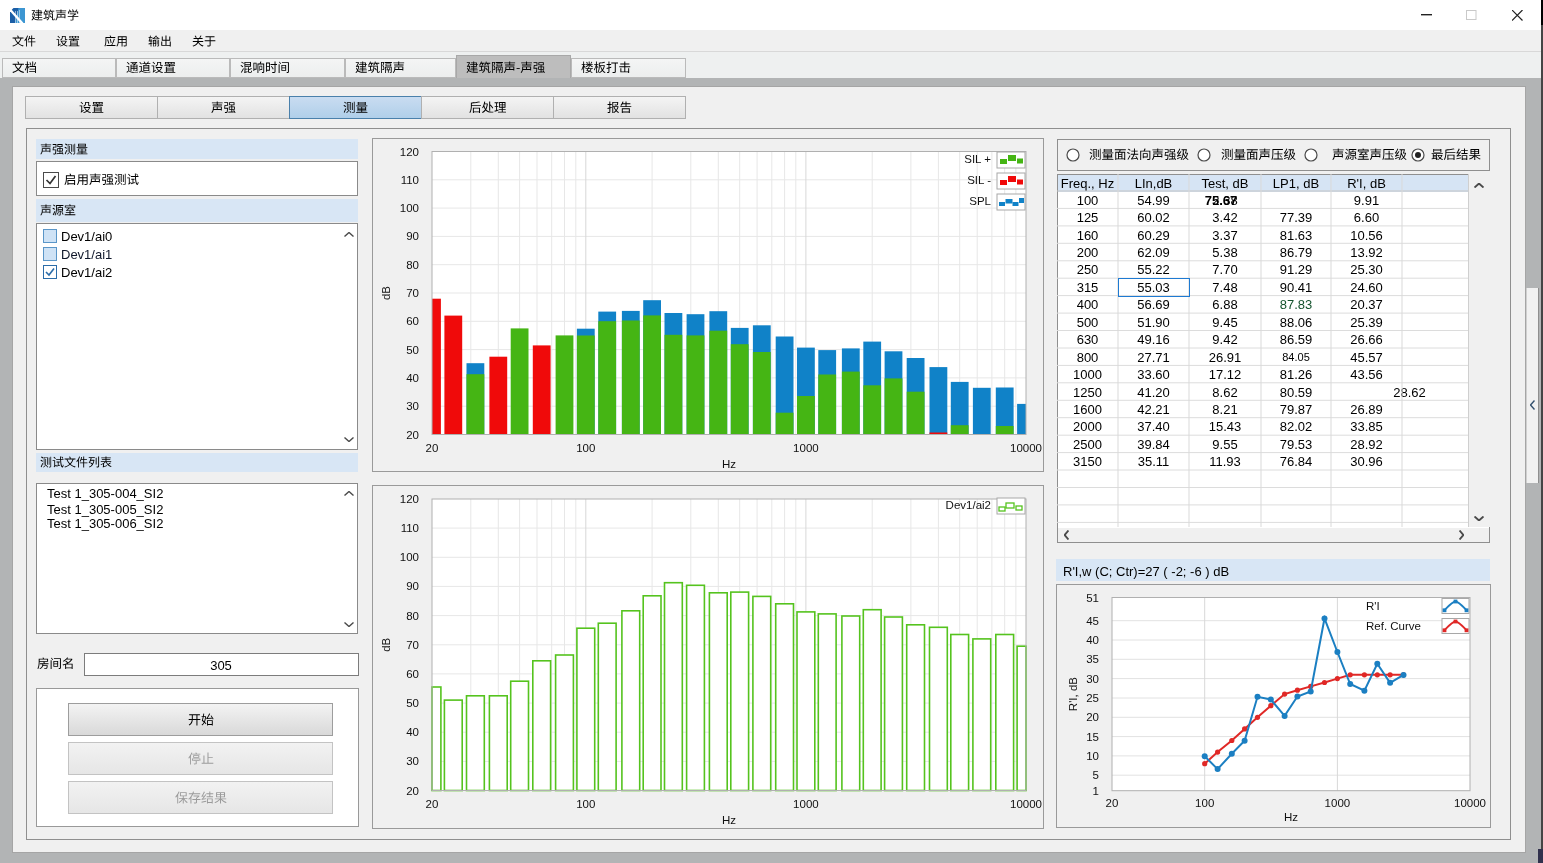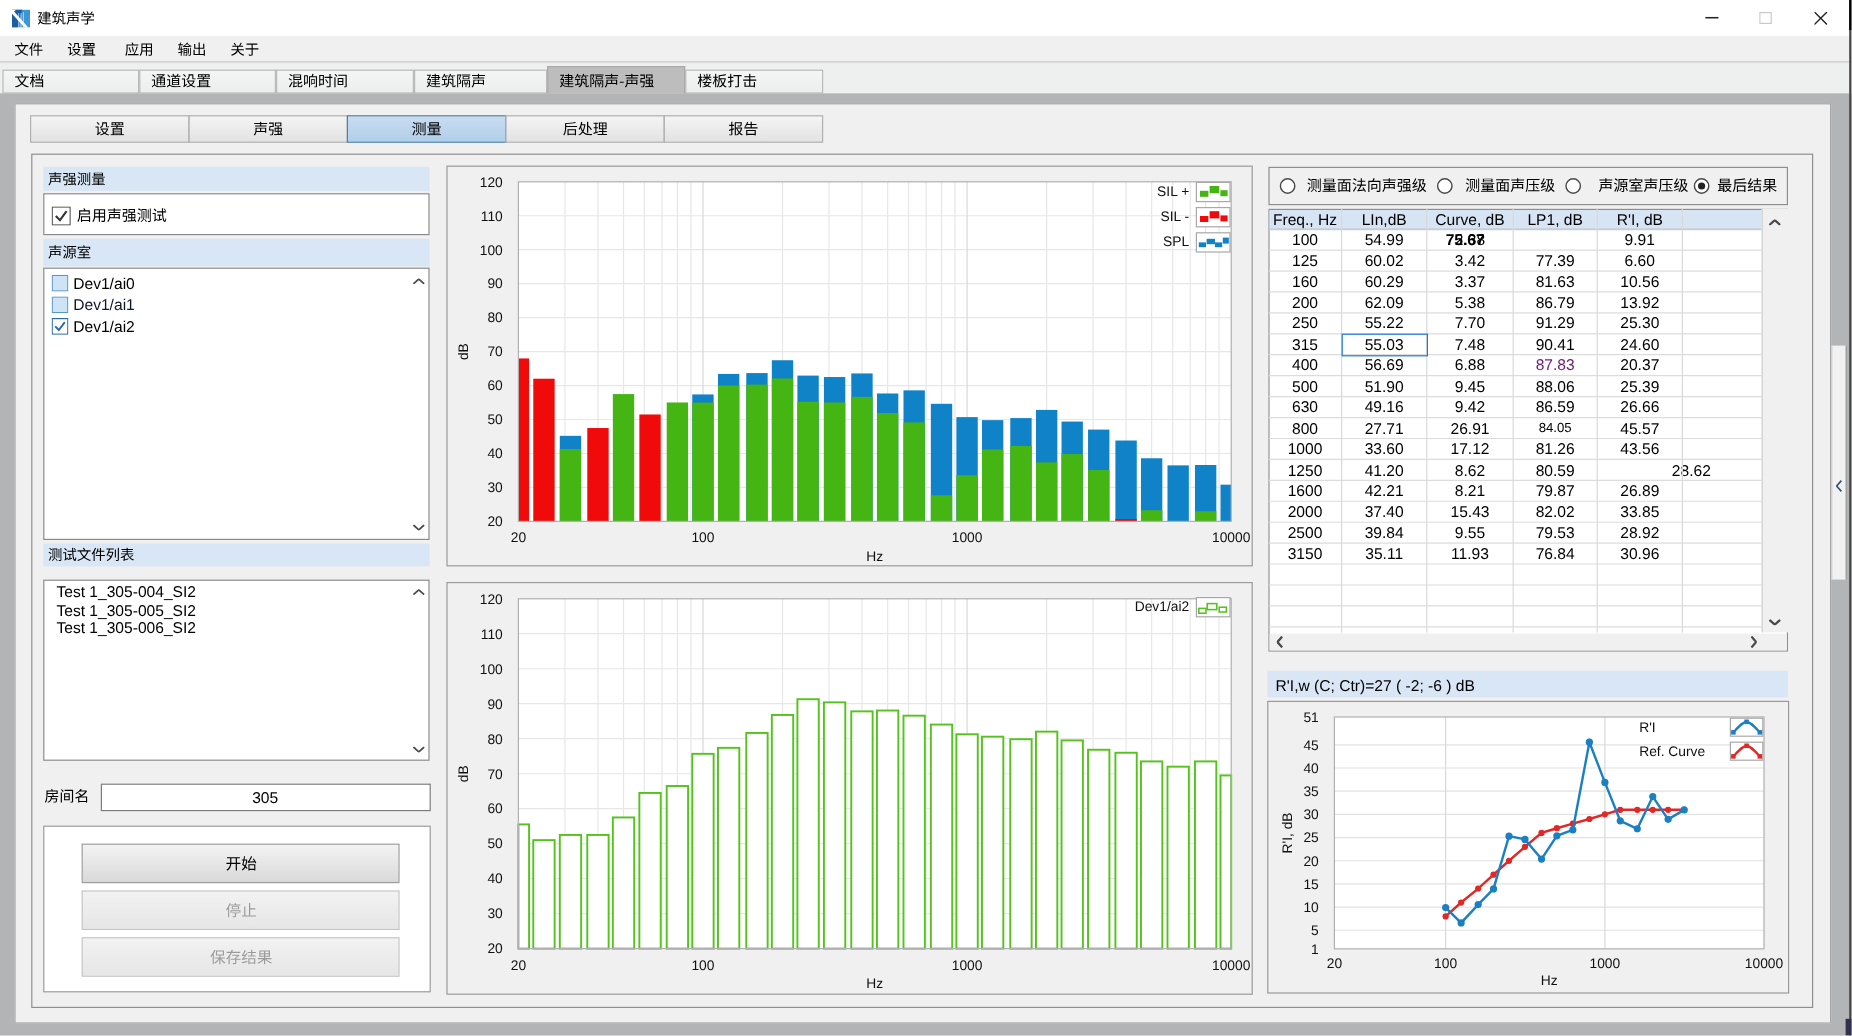--- a/index.html
+++ b/index.html
@@ -525,21 +525,21 @@
 <svg style="position:absolute;left:1431.0px;top:148.4px" width="50.0" height="12.5" viewBox="0 -880 4000 1000" fill="#000">
       <use href="#z6700" x="0"></use>
       <use href="#z540e" x="1000"></use>
       <use href="#z7ed3" x="2000"></use>
       <use href="#z679c" x="3000"></use>
     </svg>
 <div style="position:absolute;left:1057px;top:174px;width:433px;height:369px;box-sizing:border-box;background:#fff;border:1px solid #8f8f8f;"></div>
 <div style="position:absolute;left:1058px;top:175px;width:410px;height:17px;box-sizing:border-box;background:#d6e4f4;"></div>
 <div style="position:absolute;top:182.5px;left:1087.5px;transform:translate(-50%,-50%);font-size:13px;color:#000;font-weight:normal;white-space:nowrap;">Freq., Hz</div>
 <div style="position:absolute;top:182.5px;left:1153.5px;transform:translate(-50%,-50%);font-size:13px;color:#000;font-weight:normal;white-space:nowrap;">LIn,dB</div>
-<div style="position:absolute;top:182.5px;left:1225.0px;transform:translate(-50%,-50%);font-size:13px;color:#000;font-weight:normal;white-space:nowrap;">Curve, dB</div>
+<div style="position:absolute;top:182.5px;left:1225.0px;transform:translate(-50%,-50%);font-size:13px;color:#000;font-weight:normal;white-space:nowrap;">Test, dB</div>
 <div style="position:absolute;top:182.5px;left:1296.0px;transform:translate(-50%,-50%);font-size:13px;color:#000;font-weight:normal;white-space:nowrap;">LP1, dB</div>
 <div style="position:absolute;top:182.5px;left:1366.5px;transform:translate(-50%,-50%);font-size:13px;color:#000;font-weight:normal;white-space:nowrap;">R'I, dB</div>
 <div style="position:absolute;top:199.72px;left:1087.5px;transform:translate(-50%,-50%);font-size:13px;color:#000;font-weight:normal;white-space:nowrap;">100</div>
 <div style="position:absolute;top:199.72px;left:1153.5px;transform:translate(-50%,-50%);font-size:13px;color:#000;font-weight:normal;white-space:nowrap;">54.99</div>
 <div style="position:absolute;top:199.72px;left:1225.0px;transform:translate(-50%,-50%);font-size:13px;color:#000;font-weight:normal;white-space:nowrap;">2.38</div>
 <div style="position:absolute;top:199.72px;left:1221px;transform:translate(-50%,-50%);font-size:13px;color:#000;font-weight:bold;white-space:nowrap;">75.67</div>
 <div style="position:absolute;top:199.72px;left:1366.5px;transform:translate(-50%,-50%);font-size:13px;color:#000;font-weight:normal;white-space:nowrap;">9.91</div>
 <div style="position:absolute;top:217.16px;left:1087.5px;transform:translate(-50%,-50%);font-size:13px;color:#000;font-weight:normal;white-space:nowrap;">125</div>
 <div style="position:absolute;top:217.16px;left:1153.5px;transform:translate(-50%,-50%);font-size:13px;color:#000;font-weight:normal;white-space:nowrap;">60.02</div>
 <div style="position:absolute;top:217.16px;left:1225.0px;transform:translate(-50%,-50%);font-size:13px;color:#000;font-weight:normal;white-space:nowrap;">3.42</div>
@@ -561,21 +561,21 @@
 <div style="position:absolute;top:269.48px;left:1296.0px;transform:translate(-50%,-50%);font-size:13px;color:#000;font-weight:normal;white-space:nowrap;">91.29</div>
 <div style="position:absolute;top:269.48px;left:1366.5px;transform:translate(-50%,-50%);font-size:13px;color:#000;font-weight:normal;white-space:nowrap;">25.30</div>
 <div style="position:absolute;top:286.92px;left:1087.5px;transform:translate(-50%,-50%);font-size:13px;color:#000;font-weight:normal;white-space:nowrap;">315</div>
 <div style="position:absolute;top:286.92px;left:1153.5px;transform:translate(-50%,-50%);font-size:13px;color:#000;font-weight:normal;white-space:nowrap;">55.03</div>
 <div style="position:absolute;top:286.92px;left:1225.0px;transform:translate(-50%,-50%);font-size:13px;color:#000;font-weight:normal;white-space:nowrap;">7.48</div>
 <div style="position:absolute;top:286.92px;left:1296.0px;transform:translate(-50%,-50%);font-size:13px;color:#000;font-weight:normal;white-space:nowrap;">90.41</div>
 <div style="position:absolute;top:286.92px;left:1366.5px;transform:translate(-50%,-50%);font-size:13px;color:#000;font-weight:normal;white-space:nowrap;">24.60</div>
 <div style="position:absolute;top:304.36px;left:1087.5px;transform:translate(-50%,-50%);font-size:13px;color:#000;font-weight:normal;white-space:nowrap;">400</div>
 <div style="position:absolute;top:304.36px;left:1153.5px;transform:translate(-50%,-50%);font-size:13px;color:#000;font-weight:normal;white-space:nowrap;">56.69</div>
 <div style="position:absolute;top:304.36px;left:1225.0px;transform:translate(-50%,-50%);font-size:13px;color:#000;font-weight:normal;white-space:nowrap;">6.88</div>
-<div style="position:absolute;top:304.36px;left:1296.0px;transform:translate(-50%,-50%);font-size:13px;color:#701a75;font-weight:normal;white-space:nowrap;">87.83</div>
+<div style="position:absolute;top:304.36px;left:1296.0px;transform:translate(-50%,-50%);font-size:13px;color:#14532d;font-weight:normal;white-space:nowrap;">87.83</div>
 <div style="position:absolute;top:304.36px;left:1366.5px;transform:translate(-50%,-50%);font-size:13px;color:#000;font-weight:normal;white-space:nowrap;">20.37</div>
 <div style="position:absolute;top:321.80000000000007px;left:1087.5px;transform:translate(-50%,-50%);font-size:13px;color:#000;font-weight:normal;white-space:nowrap;">500</div>
 <div style="position:absolute;top:321.80000000000007px;left:1153.5px;transform:translate(-50%,-50%);font-size:13px;color:#000;font-weight:normal;white-space:nowrap;">51.90</div>
 <div style="position:absolute;top:321.80000000000007px;left:1225.0px;transform:translate(-50%,-50%);font-size:13px;color:#000;font-weight:normal;white-space:nowrap;">9.45</div>
 <div style="position:absolute;top:321.80000000000007px;left:1296.0px;transform:translate(-50%,-50%);font-size:13px;color:#000;font-weight:normal;white-space:nowrap;">88.06</div>
 <div style="position:absolute;top:321.80000000000007px;left:1366.5px;transform:translate(-50%,-50%);font-size:13px;color:#000;font-weight:normal;white-space:nowrap;">25.39</div>
 <div style="position:absolute;top:339.24px;left:1087.5px;transform:translate(-50%,-50%);font-size:13px;color:#000;font-weight:normal;white-space:nowrap;">630</div>
 <div style="position:absolute;top:339.24px;left:1153.5px;transform:translate(-50%,-50%);font-size:13px;color:#000;font-weight:normal;white-space:nowrap;">49.16</div>
 <div style="position:absolute;top:339.24px;left:1225.0px;transform:translate(-50%,-50%);font-size:13px;color:#000;font-weight:normal;white-space:nowrap;">9.42</div>
 <div style="position:absolute;top:339.24px;left:1296.0px;transform:translate(-50%,-50%);font-size:13px;color:#000;font-weight:normal;white-space:nowrap;">86.59</div>

